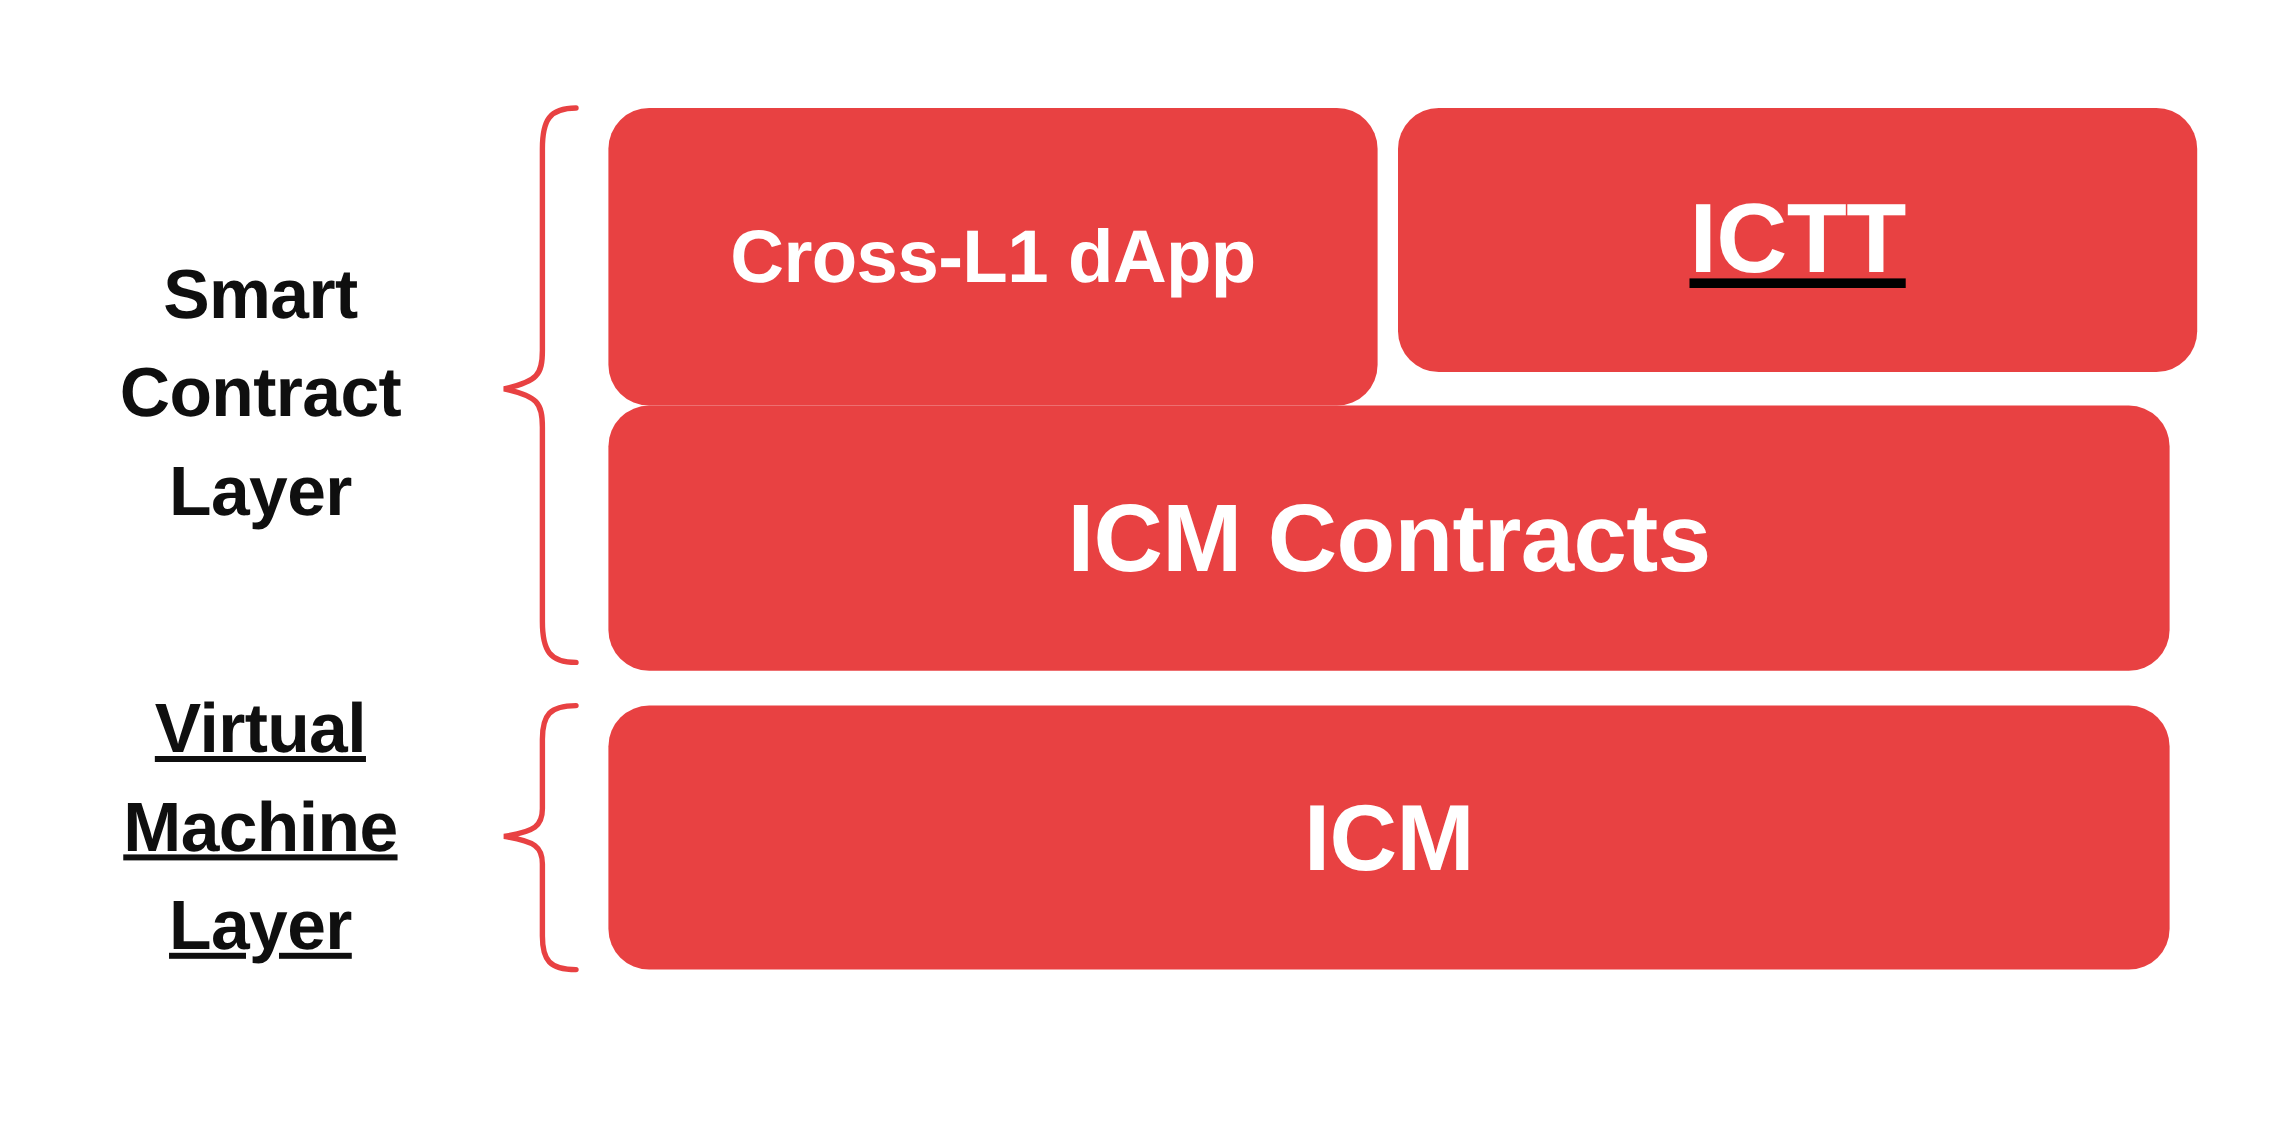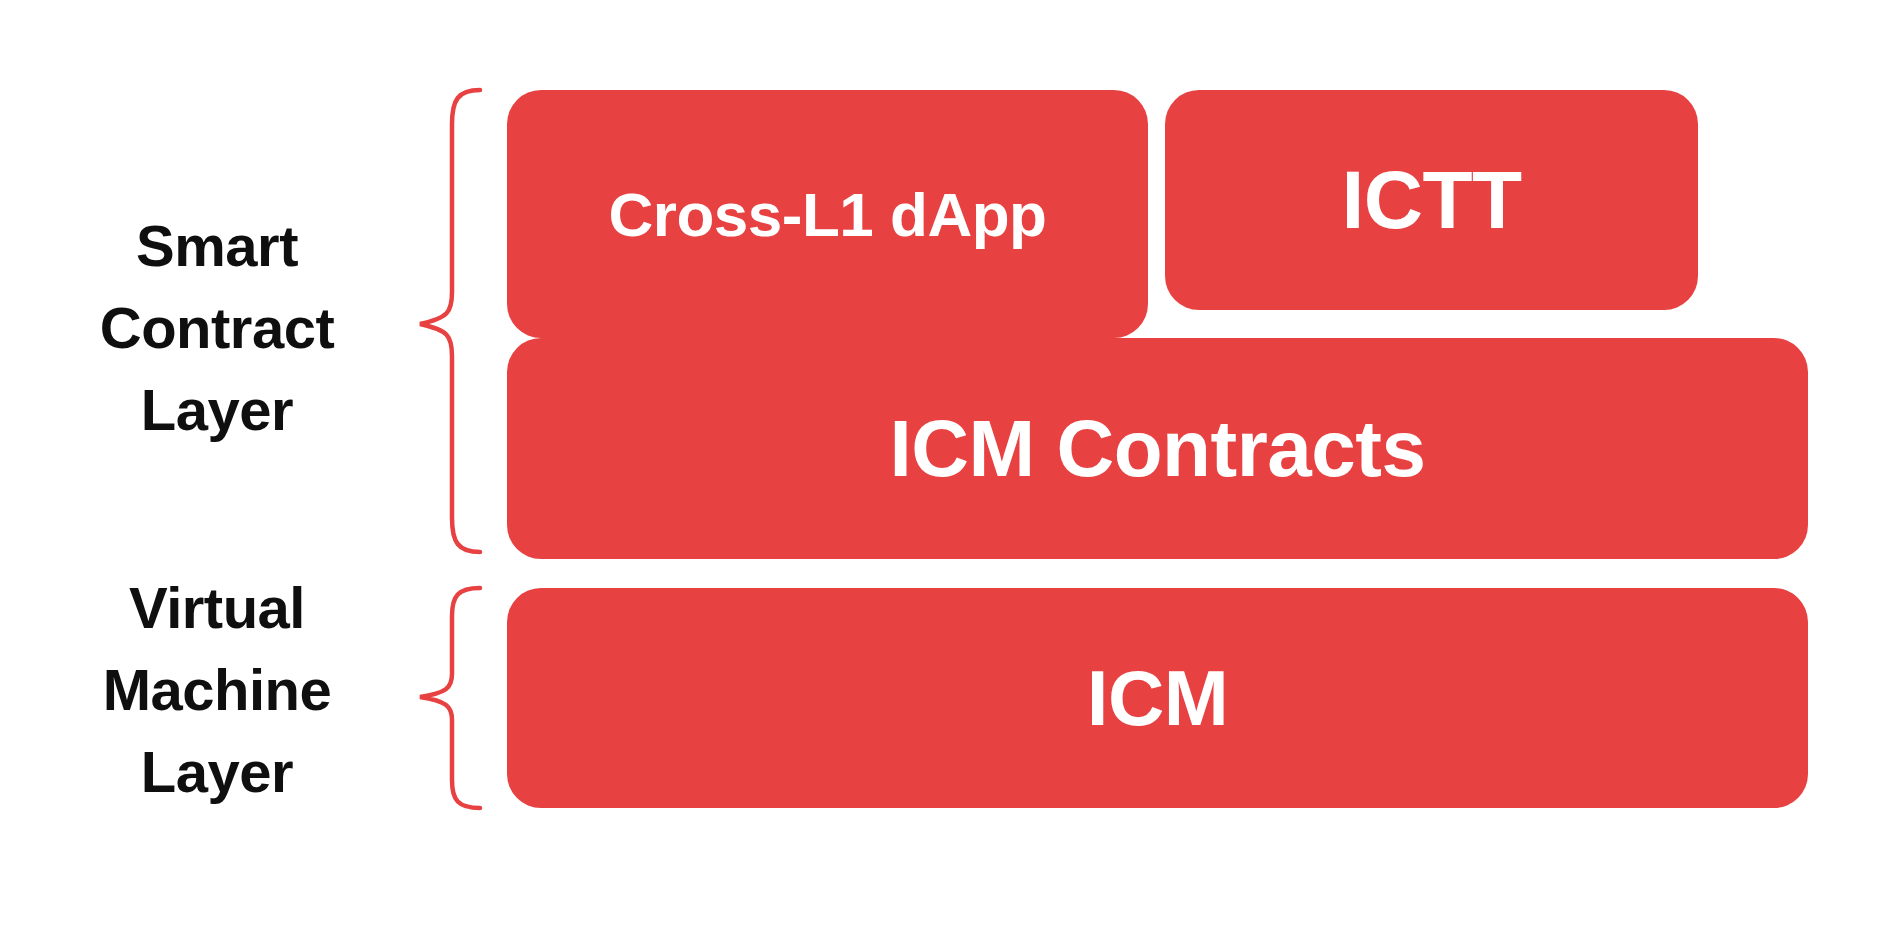--- a/index.html
+++ b/index.html
@@ -21,21 +21,21 @@
     width: 400px;
     text-align: center;
     font-weight: 700;
     font-size: 58px;
     line-height: 82px;
     color: #0f0f0f;
     white-space: pre-line;
     letter-spacing: -0.5px;
   }
   .label-smart   { left: 17px; top: 205px; }
-  .label-virtual { left: 17px; top: 567px; }
+  .label-virtual { left: 17px; top: 567px; text-decoration: underline; }
 
   .brace {
     position: absolute;
     overflow: visible;
   }
   .brace path {
     fill: none;
     stroke: #e84142;
     stroke-width: 4.5;
     stroke-linecap: round;
@@ -52,21 +52,21 @@
     justify-content: center;
   }
   .box .box-label {
     color: #ffffff;
     font-weight: 700;
     text-align: center;
     letter-spacing: -0.5px;
   }
   .box-cross { left: 507px;  top: 90px;  width: 641px;  height: 248px; }
   .box-cross .box-label { font-size: 62px; }
-  .box-ictt  { left: 1165px; top: 90px;  width: 533px;  height: 220px; }
+  .box-ictt  { left: 1165px; top: 90px;  width: 666px;  height: 220px; text-decoration: underline; }
   .box-ictt .box-label { font-size: 82px; }
   .box-icmc  { left: 507px;  top: 338px; width: 1301px; height: 221px; }
   .box-icmc .box-label { font-size: 80px; }
   .box-icm   { left: 507px;  top: 588px; width: 1301px; height: 220px; }
   .box-icm .box-label { font-size: 78px; }
 </style>
 </head>
 <body>
 
 <div class="canvas">

